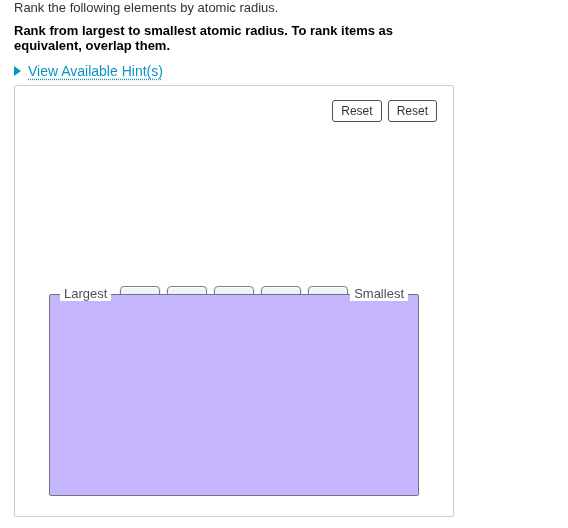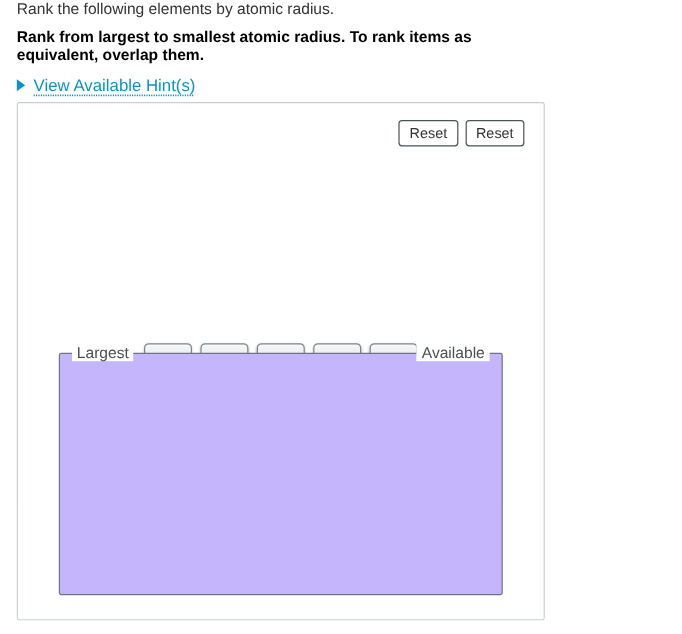--- a/index.html
+++ b/index.html
@@ -41,16 +41,16 @@
     <div class="tiles">
       <div class="tile">P</div>
       <div class="tile">Ar</div>
       <div class="tile">Al</div>
       <div class="tile">Na</div>
       <div class="tile">Cl</div>
     </div>
 
     <div class="dropzone">
       <span class="dz-lbl dz-left">Largest</span>
-      <span class="dz-lbl dz-right">Available</span>
+      <span class="dz-lbl dz-right">Smallest</span>
     </div>
   </div>
 </div>
 
 </body></html>

